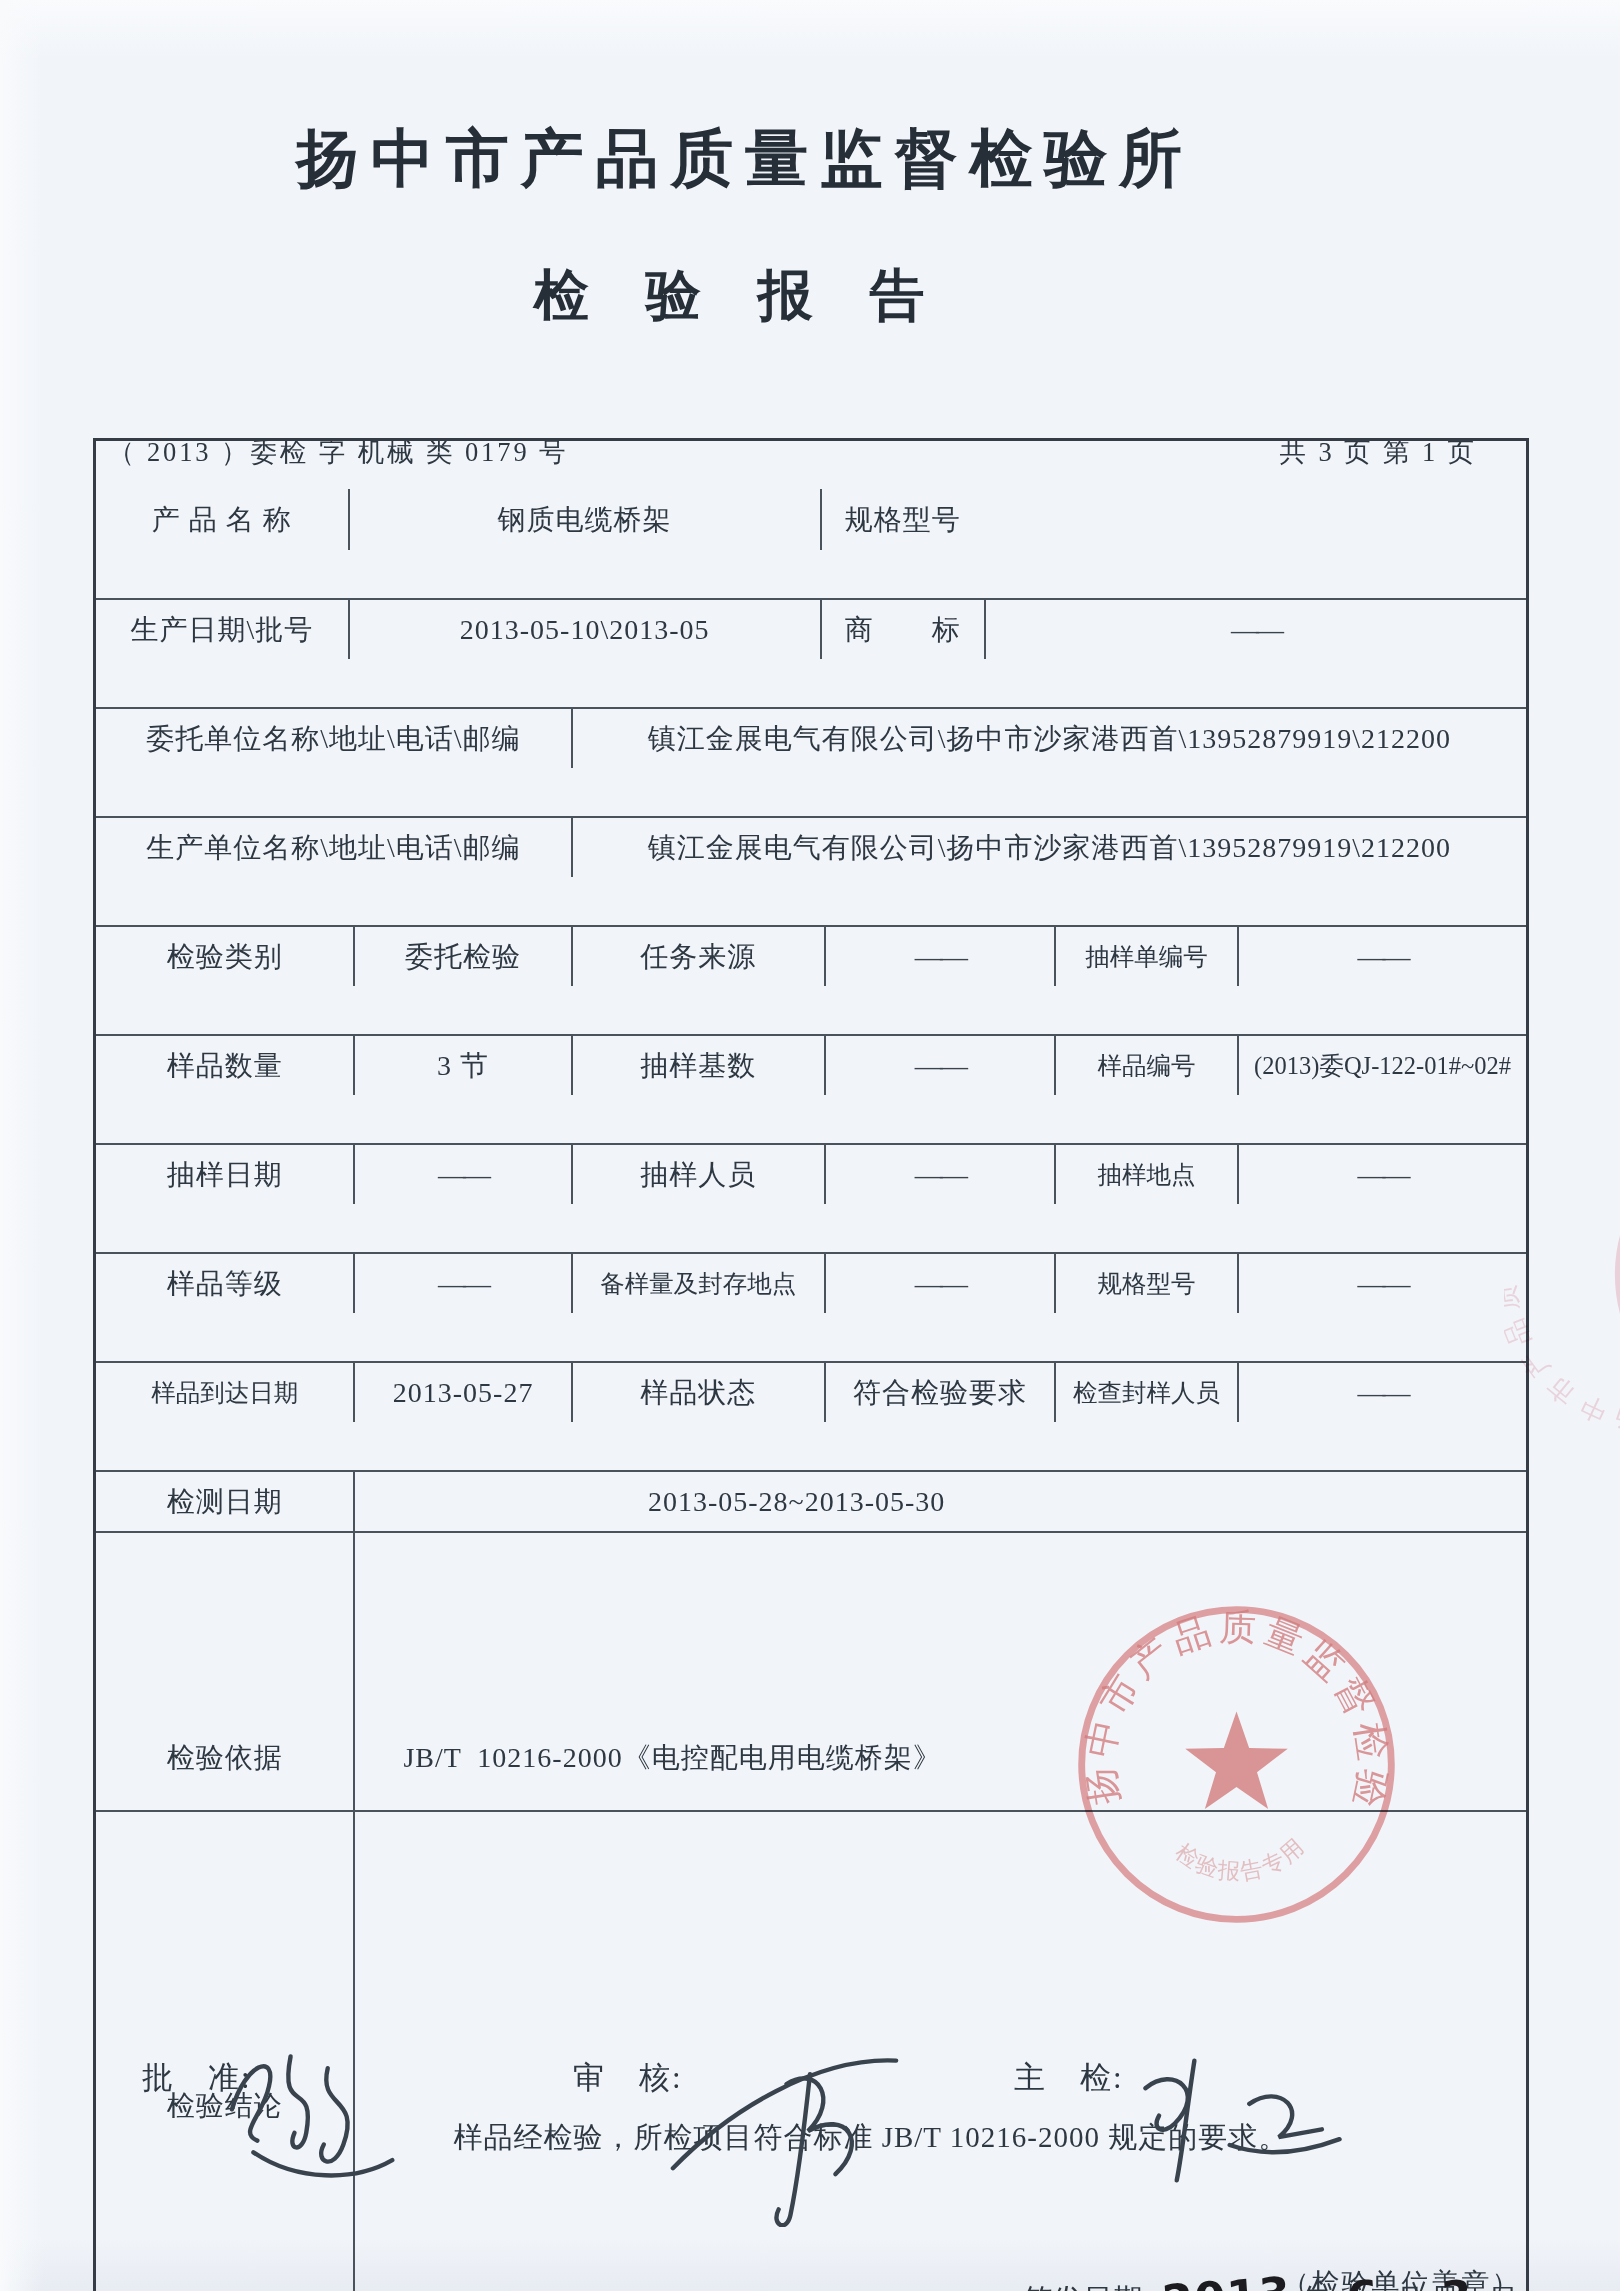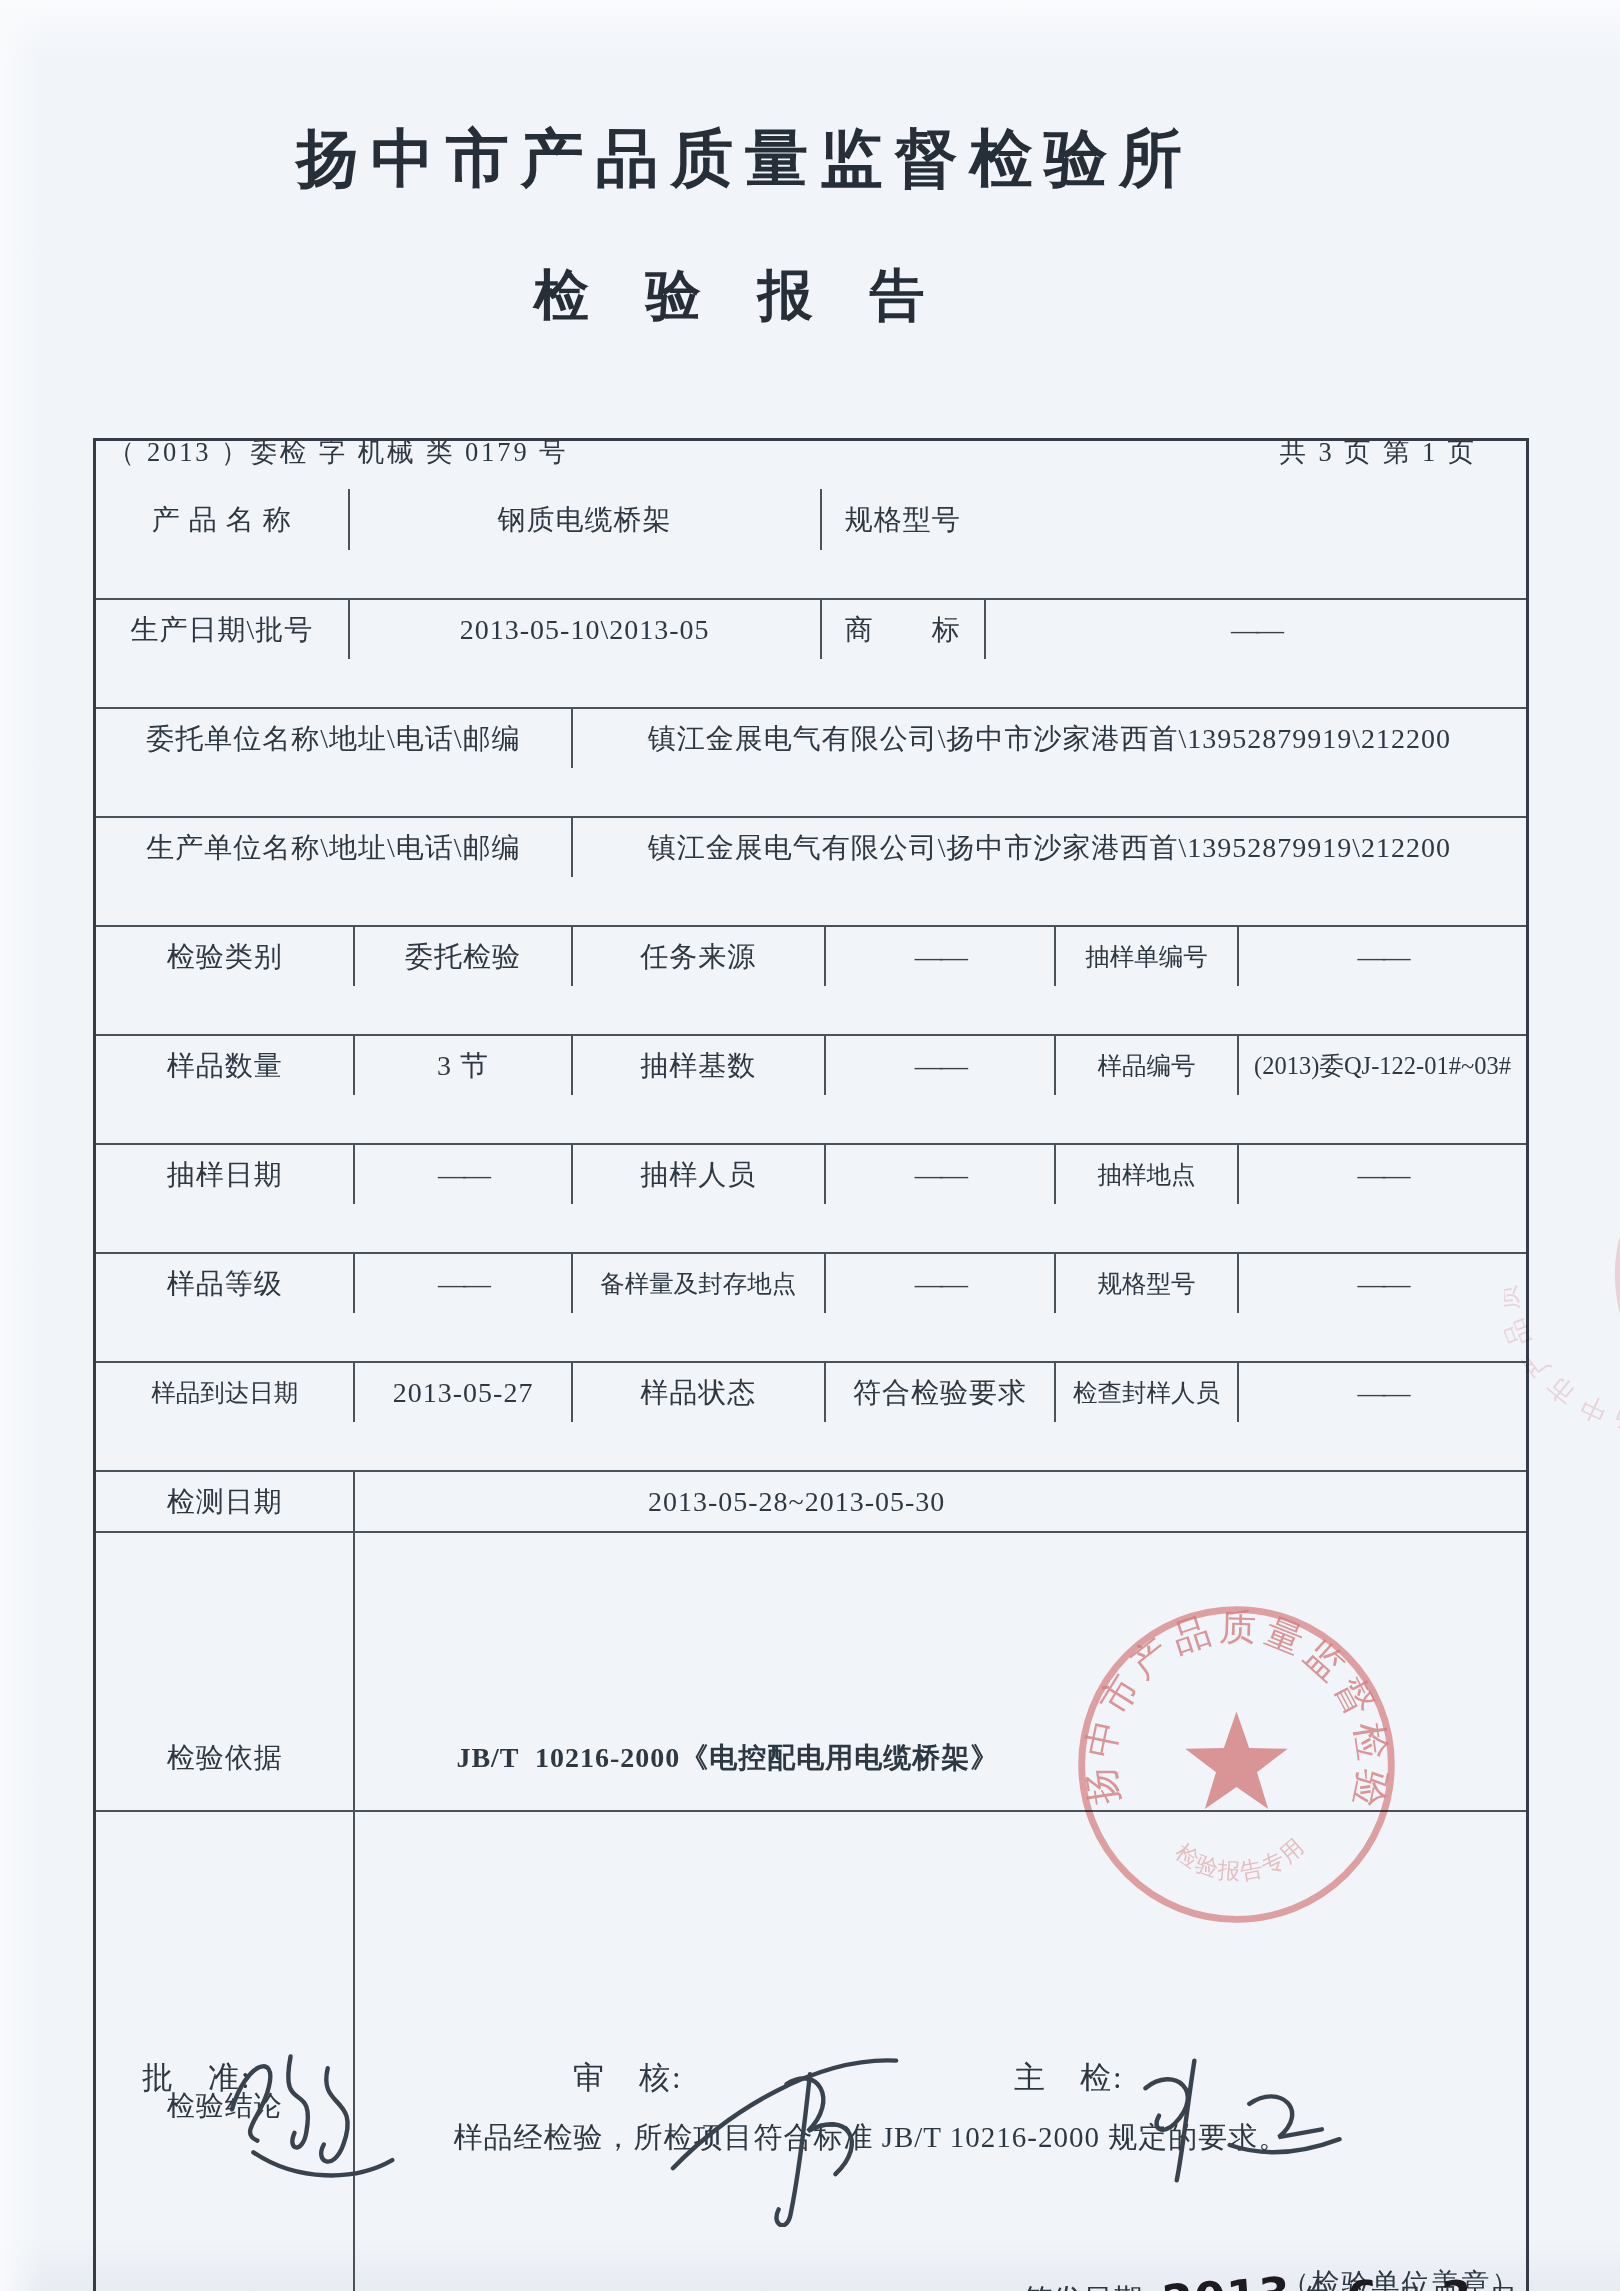--- a/index.html
+++ b/index.html
@@ -52,21 +52,21 @@
     white-space:pre-wrap;text-align:center;
     padding:2px 5.9px;
     overflow:hidden;
   }
   .cell.cfirst{border-left:none;}
   .cell.small{font-size:24.5px;letter-spacing:0;}
   .cell.dashv{letter-spacing:-2.9px;color:#3a424c;}
   .r-std{height:61px;margin-top:48px;}
   .r-basis{height:279px;}
   .r-basis .cell{align-items:flex-start;padding-top:206px;}
-  .r-basis .valcell{justify-content:flex-start;padding-left:101px;text-align:left;font-weight:bold;}
+  .r-basis .valcell{justify-content:flex-start;padding-left:48px;text-align:left;}
   .r-concl{height:590px;}
   .r-concl .valcell{position:relative;display:block;padding:0;}
   .r-remark{height:142px;border-radius:17px;}
   .concl-text{position:absolute;left:98px;top:306px;font-size:29px;letter-spacing:1px;white-space:pre;}
   .seal-note{position:absolute;left:926px;top:453px;font-size:28px;letter-spacing:2px;white-space:pre;}
   .issue-line{position:absolute;left:668px;top:463px;font-size:29px;white-space:pre;display:flex;align-items:flex-end;}
   .hand{
     font-family:"DejaVu Sans","Liberation Sans",sans-serif;
     font-weight:700;font-size:45px;color:#1c1c20;
     display:inline-block;transform:rotate(-4deg);
@@ -141,21 +141,21 @@
       <div class="cell small" style="width:12.8%">抽样单编号</div>
       <div class="cell dashv" style="width:20.2%">——</div>
     </div>
 
     <div class="trow r-std">
       <div class="cell cfirst" style="width:18%">样品数量</div>
       <div class="cell" style="width:15.2%">3 节</div>
       <div class="cell" style="width:17.7%">抽样基数</div>
       <div class="cell dashv" style="width:16.1%">——</div>
       <div class="cell small" style="width:12.8%">样品编号</div>
-      <div class="cell small" style="width:20.2%">(2013)委QJ-122-01#~03#</div>
+      <div class="cell small" style="width:20.2%">(2013)委QJ-122-01#~02#</div>
     </div>
 
     <div class="trow r-std">
       <div class="cell cfirst" style="width:18%">抽样日期</div>
       <div class="cell dashv" style="width:15.2%">——</div>
       <div class="cell" style="width:17.7%">抽样人员</div>
       <div class="cell dashv" style="width:16.1%">——</div>
       <div class="cell small" style="width:12.8%">抽样地点</div>
       <div class="cell dashv" style="width:20.2%">——</div>
     </div>

